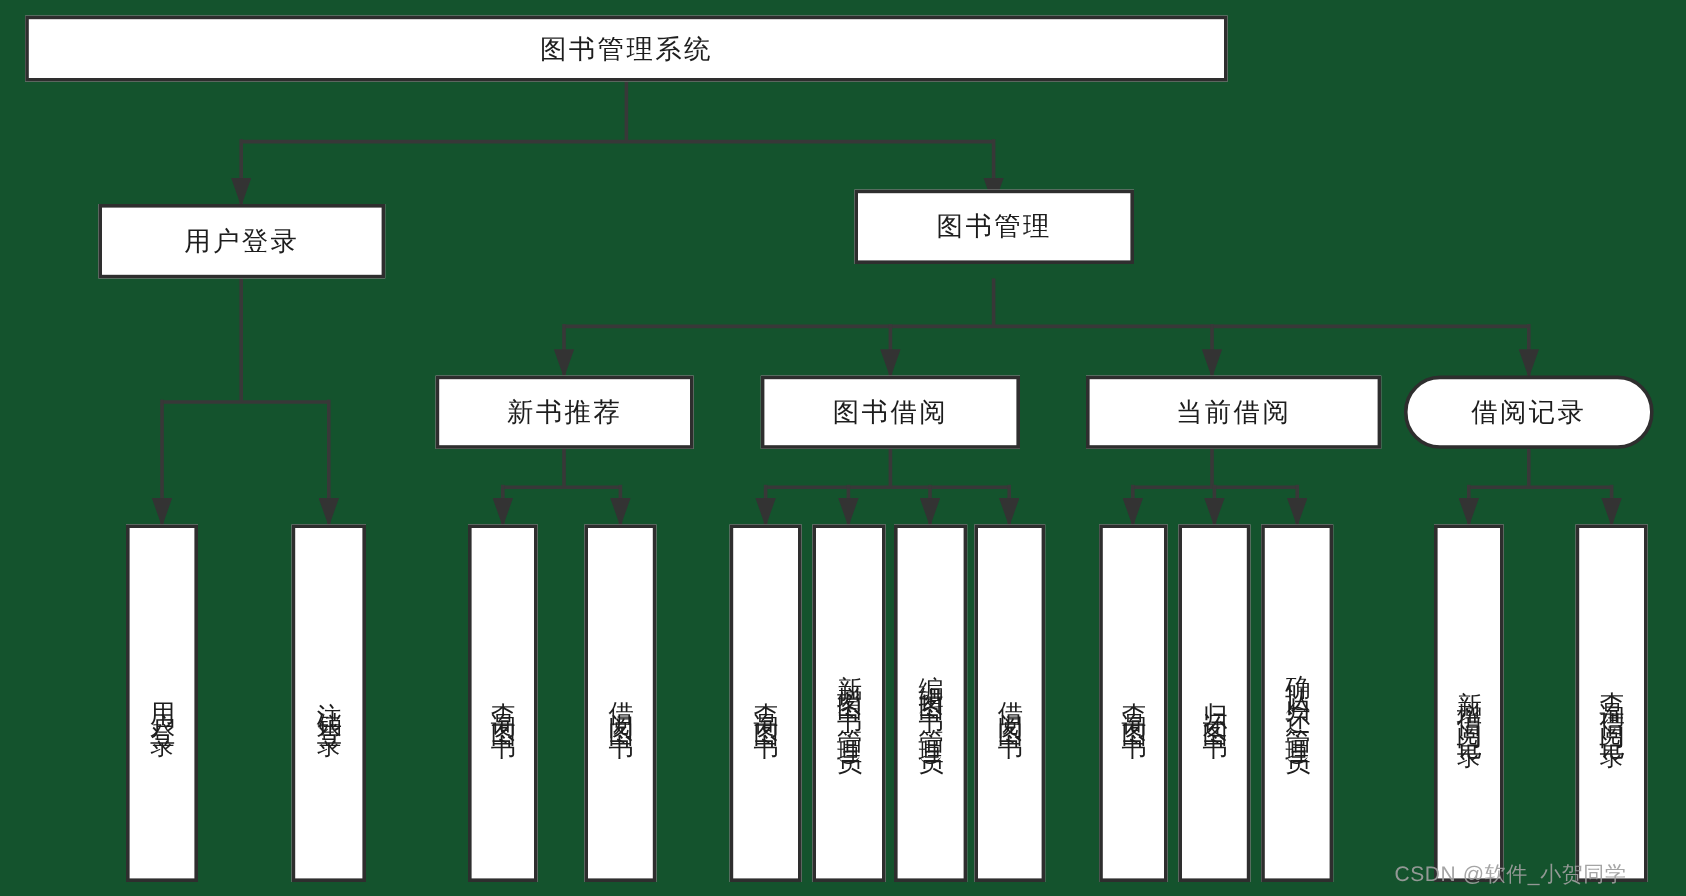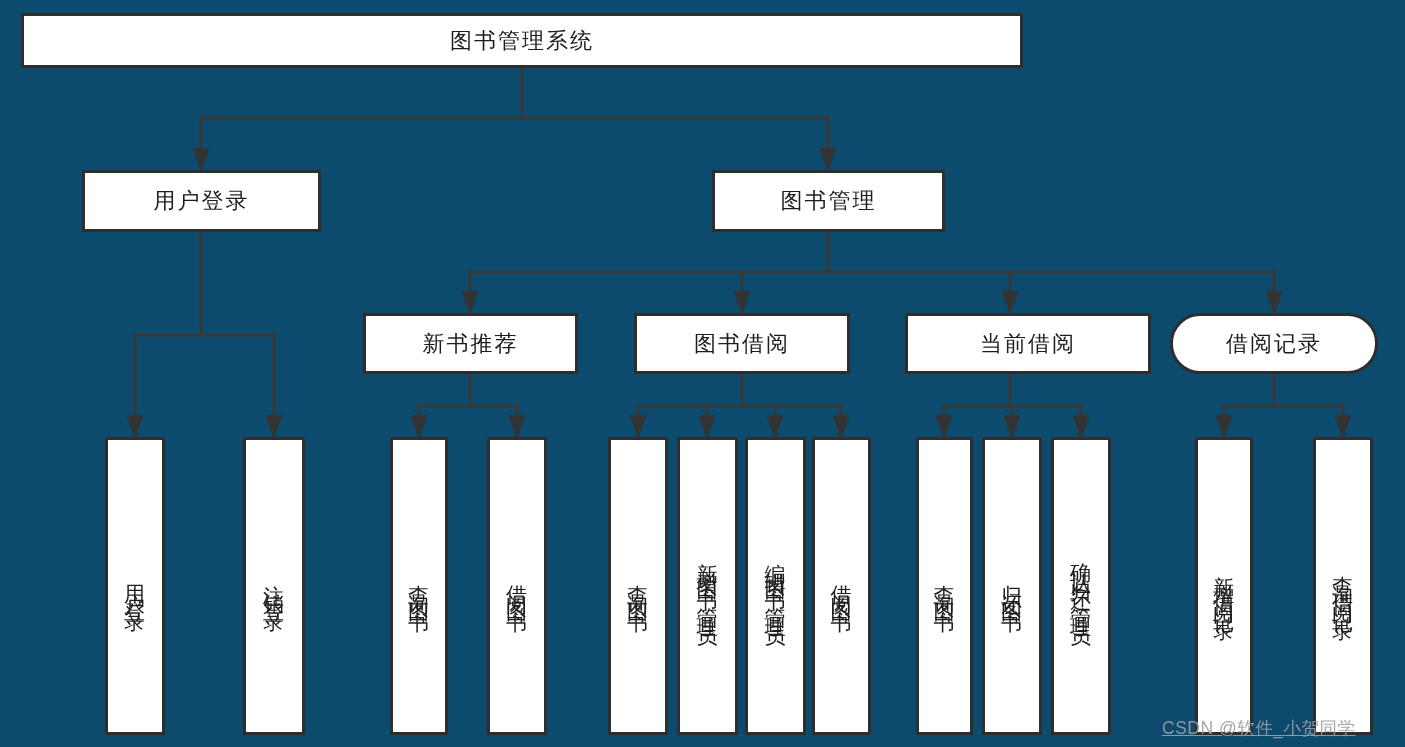--- a/index.html
+++ b/index.html
@@ -1,20 +1,20 @@
 <!DOCTYPE html>
 <html><head>
 <meta charset="utf-8">
 <style>
   html, body { margin: 0; padding: 0; background: #ffffff; }
   #stage {
     position: relative;
     width: 1405px;
     height: 747px;
-    background: #0c4a6e;
+    background: #14532d;
     overflow: hidden;
     font-family: "Liberation Sans", "DejaVu Sans", sans-serif;
     color: #1d1d1d;
   }
   #connector-layer {
     position: absolute;
     left: 0; top: 0;
     width: 1405px; height: 747px;
   }
   #connector-layer line { stroke: #383838; stroke-width: 3; }
@@ -44,21 +44,20 @@
   #watermark {
     position: absolute;
     left: 1162px;
     top: 716px;
     font-size: 17.5px;
     color: #9e9e9e;
     letter-spacing: 0.5px;
     white-space: nowrap;
     z-index: 5;
     opacity: 0.92;
-    text-decoration: underline;
   }
 </style>
 </head>
 <body>
 
 <div id="stage">
 
   <svg id="connector-layer" width="1405" height="747" viewBox="0 0 1405 747" xmlns="http://www.w3.org/2000/svg">
     <defs>
       <marker id="ah" markerUnits="userSpaceOnUse" markerWidth="24" markerHeight="17" viewBox="0 0 24 17" refX="22" refY="8.5" orient="auto">
@@ -103,21 +102,21 @@
 
     <line x1="1274" y1="374" x2="1274" y2="406"></line>
     <line x1="1224" y1="406" x2="1343" y2="406"></line>
     <line x1="1224" y1="404" x2="1224" y2="437" marker-end="url(#ah)"></line>
     <line x1="1343" y1="404" x2="1343" y2="437" marker-end="url(#ah)"></line>
   </svg>
 
   <div class="node hnode" style="left:21px; top:13px; width:1002px; height:55px;">图书管理系统</div>
 
   <div class="node hnode" style="left:82px; top:170px; width:239px; height:62px;">用户登录</div>
-  <div class="node hnode" style="left:712px; top:170px; width:233px; height:62px;">图书管理</div>
+  <div class="node hnode" style="left:712px; top:158px; width:233px; height:62px;">图书管理</div>
 
   <div class="node hnode" style="left:634px; top:313px; width:216px; height:61px;">图书借阅</div>
   <div class="node hnode" style="left:363px; top:313px; width:215px; height:61px;">新书推荐</div>
   <div class="node hnode" style="left:905px; top:313px; width:246px; height:61px;">当前借阅</div>
   <div class="node hnode" style="left:1170px; top:313px; width:208px; height:61px;border-radius:30px;">借阅记录</div>
 
   <div class="node vnode" style="left:105px; top:437px; width:60px; height:298px;">
     <span class="vtext">用户登录</span>
   </div>
   <div class="node vnode" style="left:243px; top:437px; width:62px; height:298px;">

